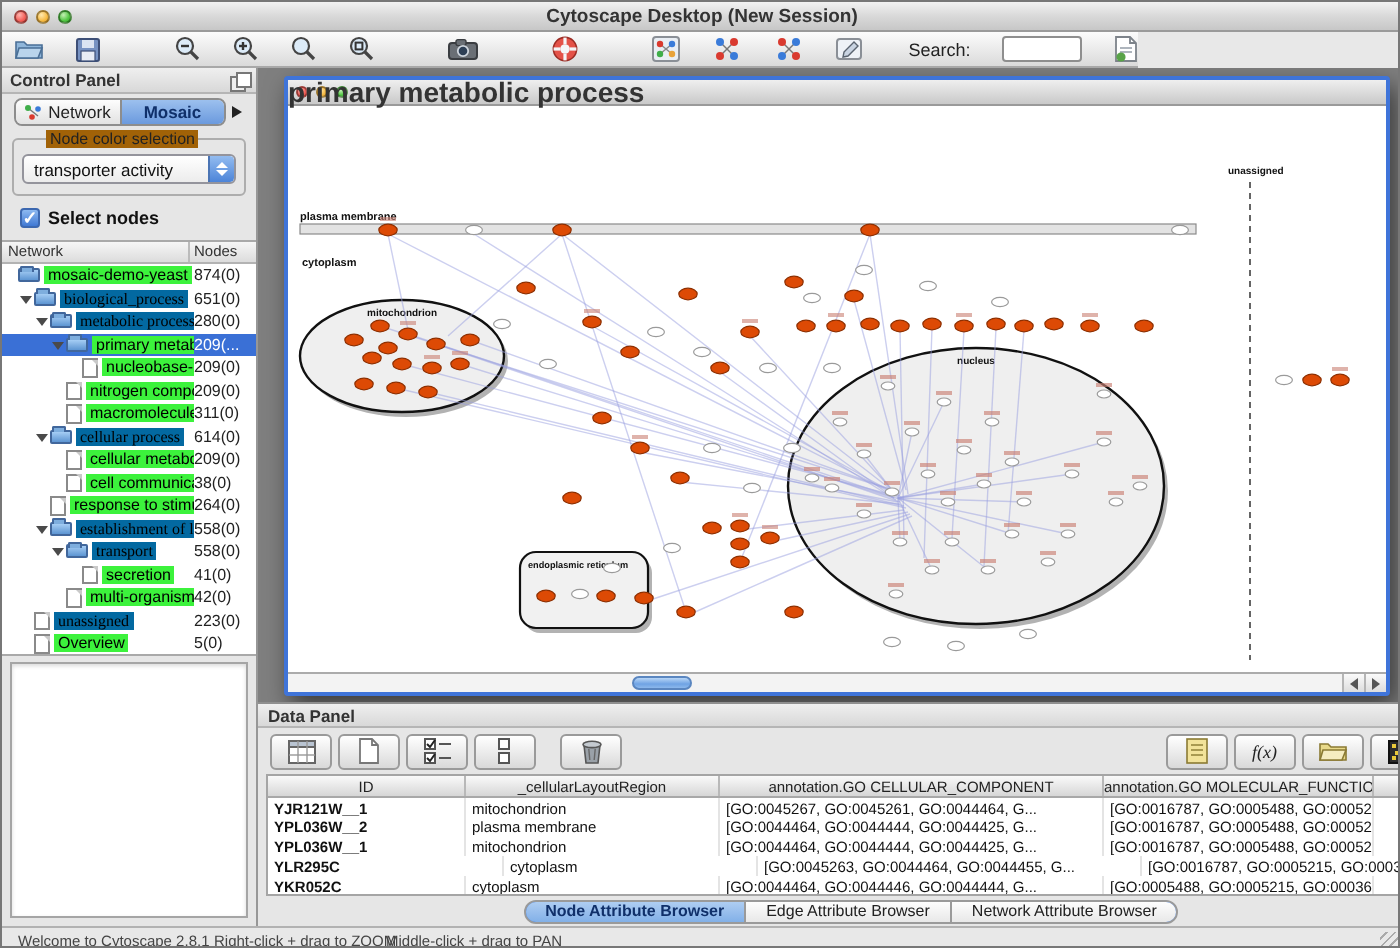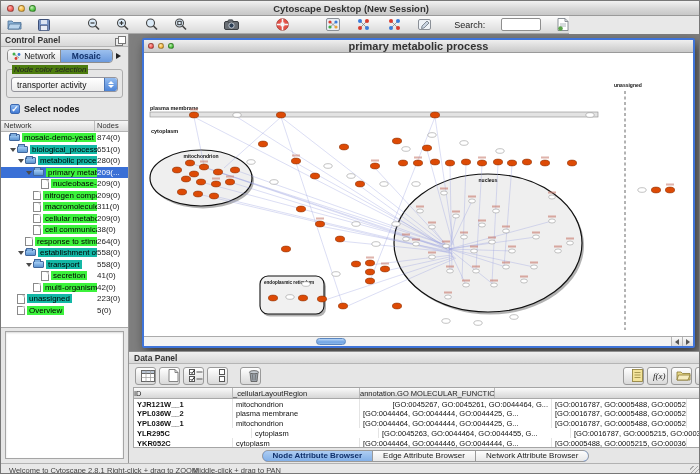--- a/index.html
+++ b/index.html
@@ -59,21 +59,21 @@
   .seg-item { flex:1; display:flex; align-items:center; justify-content:center; gap:3px;
     font-size:8.5px; background:linear-gradient(#fdfdfd,#e2e2e2); color:#222; }
   .seg-item + .seg-item { border-left:1px solid #8d8d8d; }
   .seg-item.sel { background:linear-gradient(#9cc0ee,#6b9ade); font-weight:bold; color:#10306a; }
   .tab-overflow { width:8px; margin-left:3px; display:flex; align-items:center; }
   .tab-overflow::after { content:""; border-top:3.5px solid transparent; border-bottom:3.5px solid transparent; border-left:5px solid #222; }
   .cp-group {
     margin:5px 5px 0 5px; border:1px solid #adadad; border-radius:3px; position:relative;
     padding:7px 4px 5px 4px;
   }
-  .cp-group-label { position:absolute; top:-5px; left:5px; background:#4d7c0f; padding:0 2px; font-size:8px; color:#222;font-style:italic; }
+  .cp-group-label { position:absolute; top:-5px; left:16px; background:#a16207; padding:0 2px; font-size:8px; color:#222; }
   .dropdown { height:15px; border:1px solid #94949c; border-radius:3px; background:linear-gradient(#fff,#ececec);
     display:flex; align-items:center; overflow:hidden; }
   .dropdown .dd-text { flex:1; font-size:8.5px; padding-left:5px; color:#111; white-space:nowrap; }
   .dd-cap { width:13px; height:100%; background:linear-gradient(#93bcf0,#4c84d8); border-left:1px solid #4a74b4;
     display:flex; flex-direction:column; align-items:center; justify-content:center; gap:1px; border-radius:0 2px 2px 0;}
   .dd-cap i { display:block; width:0; height:0; }
   .dd-up   { border-left:3px solid transparent; border-right:3px solid transparent; border-bottom:3.5px solid #fff; }
   .dd-down { border-left:3px solid transparent; border-right:3px solid transparent; border-top:3.5px solid #fff; }
   .cp-check { height:16px; display:flex; align-items:center; gap:4px; padding-left:9px; margin-top:3px; }
   .checkbox { width:10px; height:10px; border-radius:2px; border:1px solid #3c68b0;
@@ -93,61 +93,61 @@
   .tarrow.vis::after { content:""; position:absolute; left:0; top:2px;
     border-left:3px solid transparent; border-right:3px solid transparent; border-top:4px solid #4a4a4a; }
   .ticon-folder { flex:0 0 11px; height:7px; background:linear-gradient(#a5cdf4,#5d95d2); border:0.5px solid #41679c; border-radius:1px; position:relative; margin-right:2px; }
   .ticon-folder::before { content:""; position:absolute; left:0; top:-2.5px; width:5px; height:2px;
     background:#7eaede; border:0.5px solid #41679c; border-bottom:none; border-radius:1px 1px 0 0; }
   .ticon-file { flex:0 0 8px; height:9.5px; background:#fff; border:0.5px solid #8a8a8a; position:relative; margin-right:2px; }
   .ticon-file::after { content:""; position:absolute; right:-0.5px; top:-0.5px;
     border-left:3px solid transparent; border-top:3px solid #c9c9c9; }
   .tlabel { padding:0 2px; color:#000; overflow:hidden; text-overflow:clip; flex:0 1 auto; }
   .tlabel.green { background:#3cf23c; }
-  .tlabel.red   { background:#14b8a6; }
+  .tlabel.red   { background:#0369a1;font-family:Liberation Serif, serif; }
   .tcount { flex:0 0 31px; margin-left:auto; color:#222; overflow:hidden; }
   .trow.sel .tcount { color:#fff; }
   .birdseye { flex:1; margin:3px 4px 4px 4px; background:#fff; border:1px solid #a5a5a5; box-shadow:inset 0 1px 2px rgba(0,0,0,.15); }
   
   .right-stack { flex:1; display:flex; flex-direction:column; }
   .desktop { height:317px; background:#7f7f7f; position:relative; overflow:hidden; }
   .net-window {
     position:absolute; left:13px; top:4px; width:553px; height:310px;
     border:2px solid #3f74d9; border-radius:2px; background:#e0e0e0;
     box-shadow:3px 5px 12px rgba(0,0,0,.55); display:flex; flex-direction:column;
   }
   .nw-titlebar { height:13px; background:linear-gradient(#efefef,#c9c9c9); border-bottom:1px solid #9a9a9a;
     display:flex; align-items:center; position:relative; }
   .nw-titlebar .lights { margin-left:4px; }
   .nw-titlebar .light { width:6px; height:6px; }
-  .nw-title { position:absolute; left:0; right:0; text-align:center; font-size:11px; font-weight:bold; color:#333; }
+  .nw-title { position:absolute; left:0; right:0; text-align:left; font-size:14px; font-weight:bold; color:#333; }
   .nw-canvas { flex:1; background:#fff; overflow:hidden; }
   .nw-canvas svg { display:block; }
   .nw-hscroll { height:10px; background:#f3f3f3; border-top:1px solid #ababab; position:relative; }
   .nw-thumb { position:absolute; left:172px; top:1px; width:30px; height:7px; border-radius:4px;
     background:linear-gradient(#b8d6f6,#6fa3e4 60%,#8cb8ec); border:0.5px solid #5a86c0; }
   .nw-harrows { position:absolute; right:0; top:0; height:100%; display:flex; }
   .nw-harrows span { width:11px; height:100%; border-left:1px solid #b5b5b5; background:linear-gradient(#fafafa,#ddd);
     display:flex; align-items:center; justify-content:center; }
   .arr-l::after { content:""; border-top:3px solid transparent; border-bottom:3px solid transparent; border-right:4px solid #555; }
   .arr-r::after { content:""; border-top:3px solid transparent; border-bottom:3px solid transparent; border-left:4px solid #555; }
   
   .data-panel { height:112px; background:#e6e6e6; border-top:1px solid #8f8f8f; display:flex; flex-direction:column; }
   .dp-header { height:12px; background:linear-gradient(#efefef,#d8d8d8); border-bottom:1px solid #b5b5b5;
     display:flex; align-items:center; padding:0 5px; font-size:8.5px; font-weight:bold; color:#333; }
   .dp-toolbar { height:23px; display:flex; align-items:center; padding:0 6px; gap:3px; }
-  .dp-btn { width:21px; height:18px; border:1px solid #9a9a9a; border-radius:3px;
-    background:linear-gradient(#fff,#d9d9d9); display:flex; align-items:center; justify-content:flex-end; }
+  .dp-btn { width:31px; height:18px; border:1px solid #9a9a9a; border-radius:3px;
+    background:linear-gradient(#fff,#d9d9d9); display:flex; align-items:center; justify-content:center; }
   .dp-gap { width:6px; }
   .dp-spacer { flex:1; }
   .dp-table { flex:1; margin:0 2px 0 4px; background:#fff; border:1px solid #a5a5a5; display:flex; position:relative; overflow:hidden; }
   .dp-cols { flex:1; display:flex; flex-direction:column; }
   .dp-thead { display:flex; height:11px; background:linear-gradient(#fafafa,#d6d6d6); border-bottom:1px solid #a8a8a8;
     font-size:7.5px; color:#222; }
-  .dp-th { border-right:1px solid #b8b8b8; overflow:hidden; white-space:nowrap; padding-top:1px; }
+  .dp-th { border-right:1px solid #b8b8b8; text-align:center; overflow:hidden; white-space:nowrap; padding-top:1px; }
   .dp-body { flex:1; overflow:hidden; }
   .dp-row { display:flex; height:9.8px; font-size:7.5px; color:#111; }
   .dp-td { border-right:1px solid #e4e4e4; overflow:hidden; white-space:nowrap; padding:0.5px 3px 0 3px; }
   .dp-td.c0 { font-weight:bold; }
   .dp-vscroll { width:13px; border-left:1px solid #ababab; background:#f3f3f3; position:relative; }
   .dp-vthumb { position:absolute; left:1.5px; top:2px; width:9px; height:24px; border-radius:5px;
     background:linear-gradient(90deg,#b8d6f6,#6fa3e4 60%,#8cb8ec); border:0.5px solid #5a86c0; }
   .dp-varrows { position:absolute; bottom:0; left:0; width:100%; }
   .dp-varrows span { display:flex; width:100%; height:10px; border-top:1px solid #b5b5b5; background:linear-gradient(#fafafa,#ddd);
     align-items:center; justify-content:center; }
@@ -382,20 +382,27 @@
               <span class="ticon-file"></span>
               <span class="tlabel green">nitrogen compo</span>
               <span class="tcount">209(0)</span>
             </div>
             <div class="trow">
               <span class="tind" style="flex-basis: 25px;"></span>
               <span class="tarrow"></span>
               <span class="ticon-file"></span>
               <span class="tlabel green">macromolecule</span>
               <span class="tcount">311(0)</span>
+            </div>
+            <div class="trow">
+              <span class="tind" style="flex-basis: 17px;"></span>
+              <span class="tarrow vis"></span>
+              <span class="ticon-folder"></span>
+              <span class="tlabel red">cellular process</span>
+              <span class="tcount">614(0)</span>
             </div>
             <div class="trow">
               <span class="tind" style="flex-basis: 25px;"></span>
               <span class="tarrow"></span>
               <span class="ticon-file"></span>
               <span class="tlabel green">cellular metabo</span>
               <span class="tcount">209(0)</span>
             </div>
             <div class="trow">
               <span class="tind" style="flex-basis: 25px;"></span>
@@ -760,27 +767,28 @@
                 <rect x="7" y="8" width="2" height="2" fill="#c8a12e"></rect>
                 <rect x="2" y="8" width="2" height="2" fill="#e8c83a"></rect>
               </svg>
           </span>
         </div>
         <div class="dp-table">
           <div class="dp-cols">
             <div class="dp-thead">
                 <span class="dp-th" style="width: 99px;">ID</span>
                 <span class="dp-th" style="width: 127px;">_cellularLayoutRegion</span>
+                <span class="dp-th" style="width: 192px;">annotation.GO CELLULAR_COMPONENT</span>
                 <span class="dp-th" style="width: 135px;">annotation.GO MOLECULAR_FUNCTION</span>
               </div>
             <div class="dp-body">
                 <div class="dp-row">
                   <span class="dp-td c0" style="width: 99px;">YJR121W__1</span>
                   <span class="dp-td c1" style="width: 127px;">mitochondrion</span>
-                  <span class="dp-td c2" style="width: 192px; text-align: right;">[GO:0045267, GO:0045261, GO:0044464, G...</span>
+                  <span class="dp-td c2" style="width: 192px;">[GO:0045267, GO:0045261, GO:0044464, G...</span>
                   <span class="dp-td c3" style="width: 135px;">[GO:0016787, GO:0005488, GO:0005215, G...</span>
                 </div>
                 <div class="dp-row">
                   <span class="dp-td c0" style="width: 99px;">YPL036W__2</span>
                   <span class="dp-td c1" style="width: 127px;">plasma membrane</span>
                   <span class="dp-td c2" style="width: 192px;">[GO:0044464, GO:0044444, GO:0044425, G...</span>
                   <span class="dp-td c3" style="width: 135px;">[GO:0016787, GO:0005488, GO:0005215, G...</span>
                 </div>
                 <div class="dp-row">
                   <span class="dp-td c0" style="width: 99px;">YPL036W__1</span>

